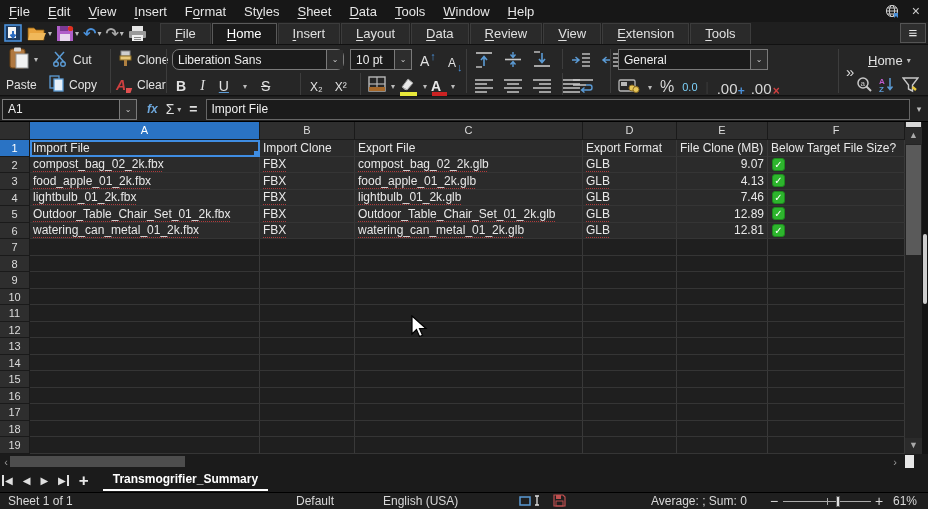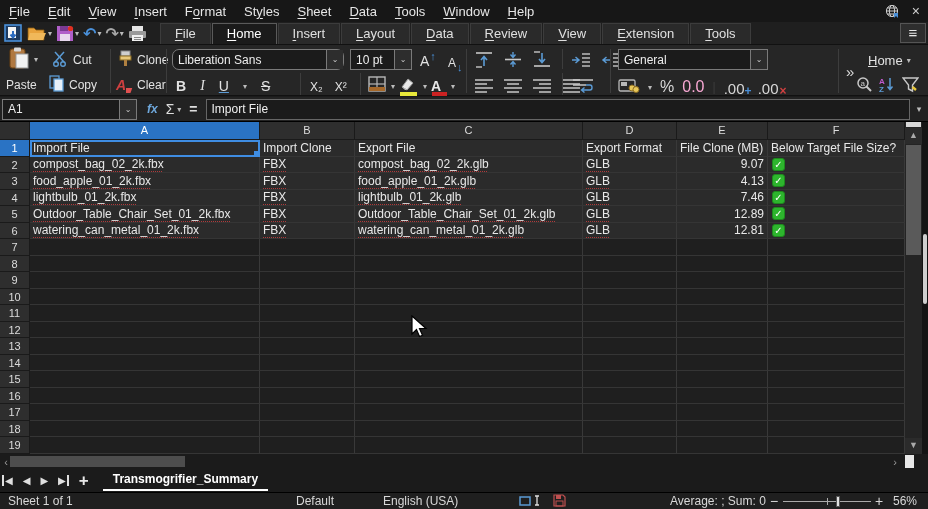--- a/index.html
+++ b/index.html
@@ -362,21 +362,21 @@
     </div>
     <div class="tb" style="left:618px; top:30px; gap:8px;">
       <span><svg width="22" height="15" viewBox="0 0 22 15">
             <rect x="1" y="2" width="16" height="11" rx="1.5" fill="none" stroke="#b8b8b8" stroke-width="1.3"></rect>
             <rect x="3" y="4" width="6" height="4" fill="#b8b8b8"></rect>
             <circle cx="14" cy="10" r="3" fill="#e8c85a" stroke="#8a6a20"></circle>
             <circle cx="18" cy="11.5" r="3" fill="#e8c85a" stroke="#8a6a20"></circle>
           </svg></span>
       <span class="ddm">▾</span>
       <span style="font-size:16px;color:#d8d8d8">%</span>
-      <span style="font-size:16px;color:#f9a8d4">0.0</span>
+      <span style="font-size:11px;color:#7dd3fc">0.0</span>
       <span style="color:#3d3d3d">|</span>
       <span class="relic" style="width:26px;height:15px"><span style="font-size:15px;color:#d8d8d8">.00</span><span style="position:absolute;right:-2px;bottom:-3px;color:#4a90d9;font-weight:bold;font-size:12px">+</span></span>
       <span class="relic" style="width:26px;height:15px"><span style="font-size:15px;color:#d8d8d8">.00</span><span style="position:absolute;right:-3px;bottom:-3px;color:#d04040;font-weight:bold;font-size:12px">×</span></span>
     </div>
     <div class="sep" style="left:838px;"></div>
     <div class="tb" style="left:846px; top:14px; font-size:15px; color:#d8d8d8;">
         <span>»</span>
       </div>
 
     <div class="tb" style="left:868px; top:3px; font-size:13px;">
@@ -705,27 +705,27 @@
     <span class="sb" style="left:383px">English (USA)</span>
     <span class="sb" style="left:519px"><svg width="22" height="13" viewBox="0 0 22 13">
           <rect x="1" y="3" width="10" height="8" fill="none" stroke="#5b9bd5" stroke-width="1.5"></rect>
           <path d="M16 2 L20 2 M18 2 L18 11 M16 11 L20 11" stroke="#e0e0e0" stroke-width="1.3"></path>
         </svg></span>
     <span class="sb" style="left:553px"><svg width="13" height="13" viewBox="0 0 13 13">
           <path d="M1 1 L10 1 L12 3 L12 12 L1 12 Z" fill="none" stroke="#c05050" stroke-width="1.2"></path>
           <rect x="3" y="1" width="5" height="4" fill="#c05050"></rect>
           <rect x="3" y="7" width="7" height="5" fill="none" stroke="#c05050"></rect>
         </svg></span>
-    <span class="sb" style="left:670px">Average: ; Sum: 0</span>
+    <span class="sb" style="left:651px">Average: ; Sum: 0</span>
     <span class="sb zminus">−</span>
     <div class="zoomline"></div>
     <div class="zoomtick"></div>
     <div class="zoomthumb"></div>
     <span class="sb zplus">+</span>
-    <span class="sb" style="left:893px">56%</span>
+    <span class="sb" style="left:893px">61%</span>
   </div>
 
   <div class="cursor">
     <svg width="20" height="24" viewBox="0 0 20 24">
         <path d="M2 1 L2 19 L6.5 14.5 L9.5 21.5 L12.5 20.2 L9.5 13.5 L16 13.5 Z" fill="#fff" stroke="#000" stroke-width="1.2"></path>
       </svg>
   </div>
 
 </div>
 

